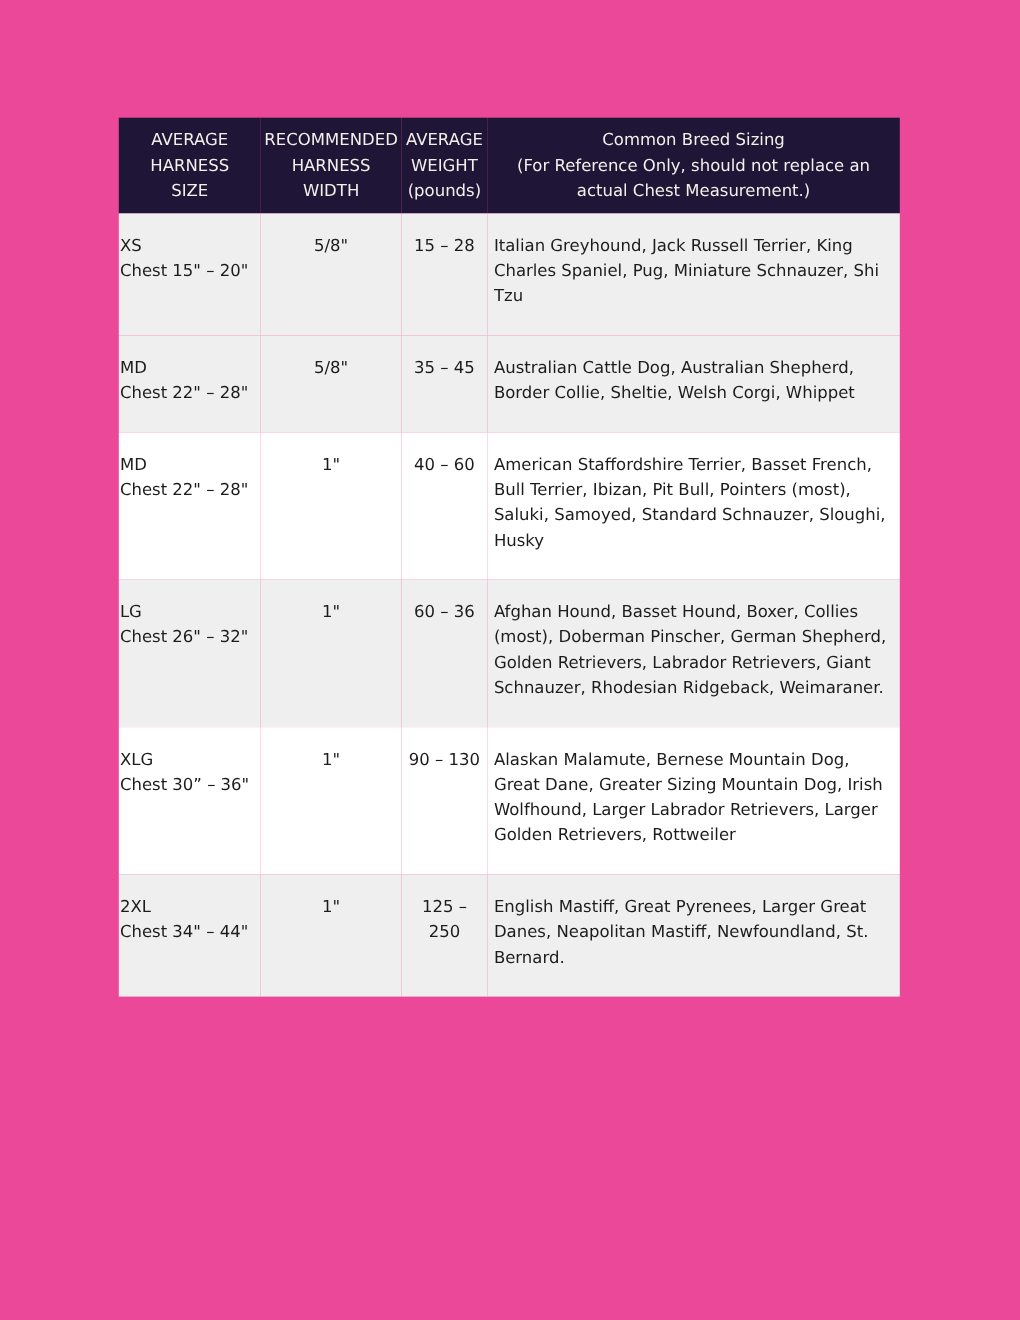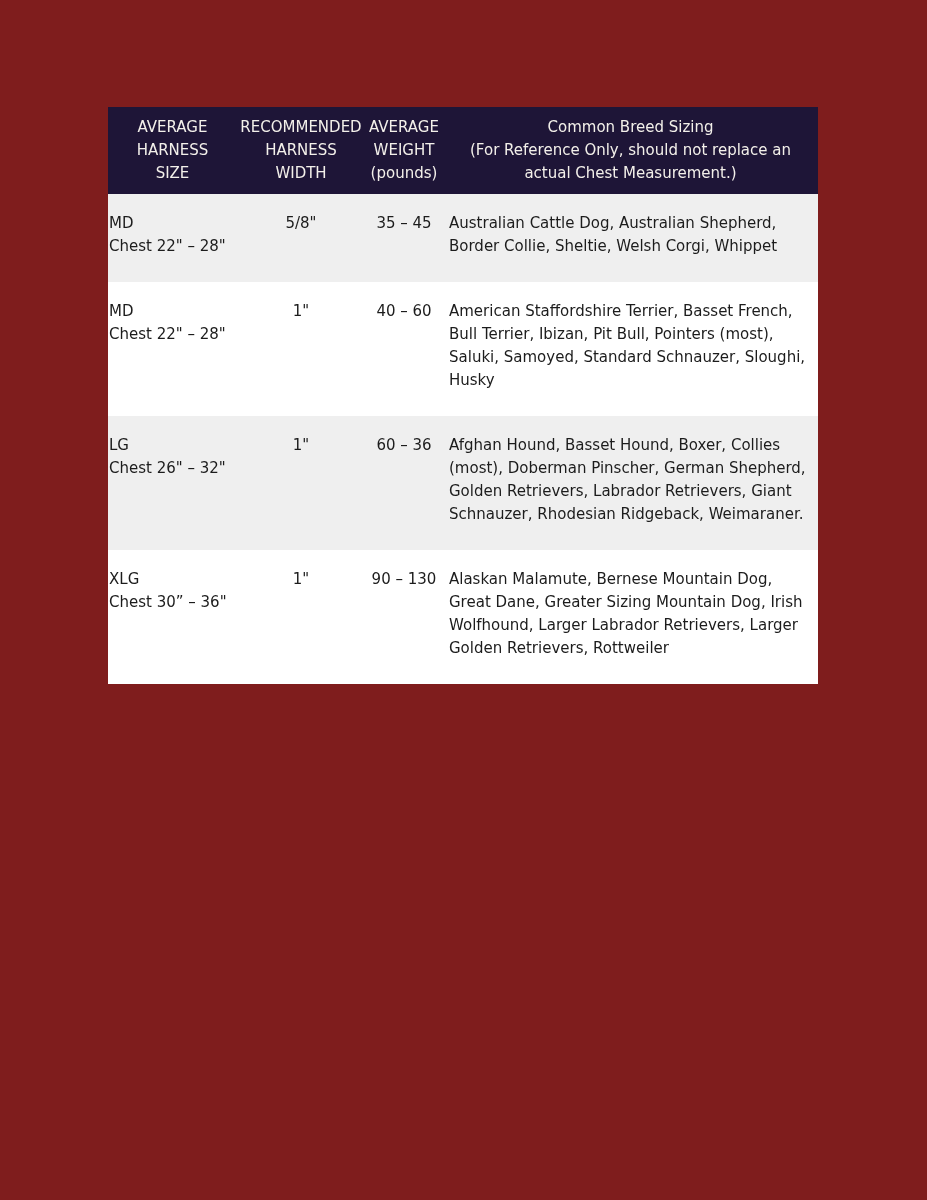--- a/index.html
+++ b/index.html
@@ -12,21 +12,21 @@
   * { box-sizing: border-box; }
   html, body {
     margin: 0;
     padding: 0;
     background: #ffffff;
   }
   .page {
     position: relative;
     width: 927px;
     height: 1200px;
-    background: #7f1d1d;
+    background: #ec4899;
     font-family: "DejaVu Sans", sans-serif;
     overflow: hidden;
   }
   table.sizing-table {
     position: absolute;
     left: 108px;
     top: 107px;
     width: 710px;
     border-collapse: collapse;
     table-layout: fixed;
@@ -83,20 +83,29 @@
 WEIGHT
 (pounds)</th>
         <th>Common Breed Sizing
 (For Reference Only, should not replace an
 actual Chest Measurement.)</th>
       </tr>
     </thead>
     <tbody>
       <tr class="shaded">
         <td class="col-size">
+          <div>XS</div>
+          <div>Chest 15" – 20"</div>
+        </td>
+        <td class="col-width">5/8"</td>
+        <td class="col-weight">15 – 28</td>
+        <td class="col-breeds">Italian Greyhound, Jack Russell Terrier, King Charles Spaniel, Pug, Miniature Schnauzer, Shi Tzu</td>
+      </tr>
+      <tr class="shaded">
+        <td class="col-size">
           <div>MD</div>
           <div>Chest 22" – 28"</div>
         </td>
         <td class="col-width">5/8"</td>
         <td class="col-weight">35 – 45</td>
         <td class="col-breeds">Australian Cattle Dog, Australian Shepherd, Border Collie, Sheltie, Welsh Corgi, Whippet</td>
       </tr>
       <tr class="plain">
         <td class="col-size">
           <div>MD</div>
@@ -117,15 +126,24 @@
       </tr>
       <tr class="plain">
         <td class="col-size">
           <div>XLG</div>
           <div>Chest 30” – 36"</div>
         </td>
         <td class="col-width">1"</td>
         <td class="col-weight">90 – 130</td>
         <td class="col-breeds">Alaskan Malamute, Bernese Mountain Dog, Great Dane, Greater Sizing Mountain Dog, Irish Wolfhound, Larger Labrador Retrievers, Larger Golden Retrievers, Rottweiler</td>
       </tr>
+      <tr class="shaded">
+        <td class="col-size">
+          <div>2XL</div>
+          <div>Chest 34" – 44"</div>
+        </td>
+        <td class="col-width">1"</td>
+        <td class="col-weight">125 – 250</td>
+        <td class="col-breeds">English Mastiff, Great Pyrenees, Larger Great Danes, Neapolitan Mastiff, Newfoundland, St. Bernard.</td>
+      </tr>
     </tbody>
   </table>
 </div>
 
 </body></html>

